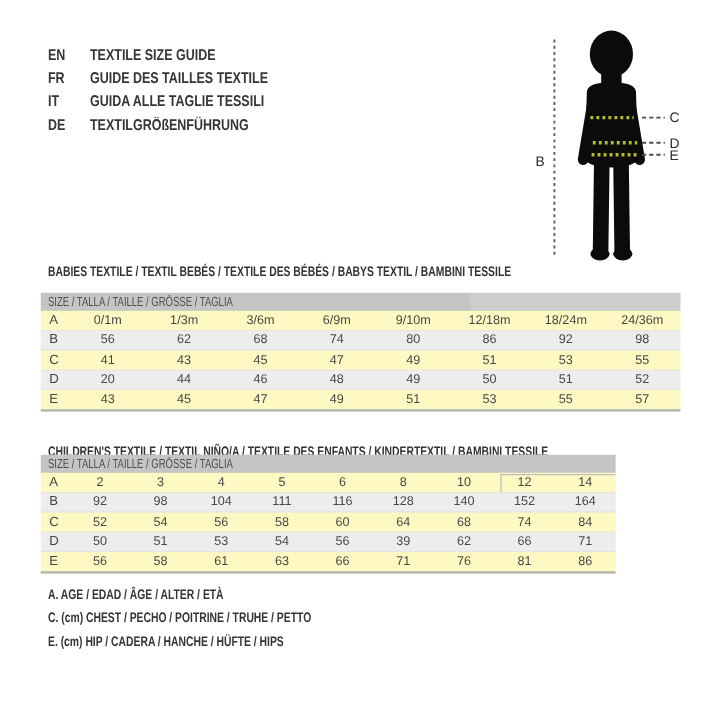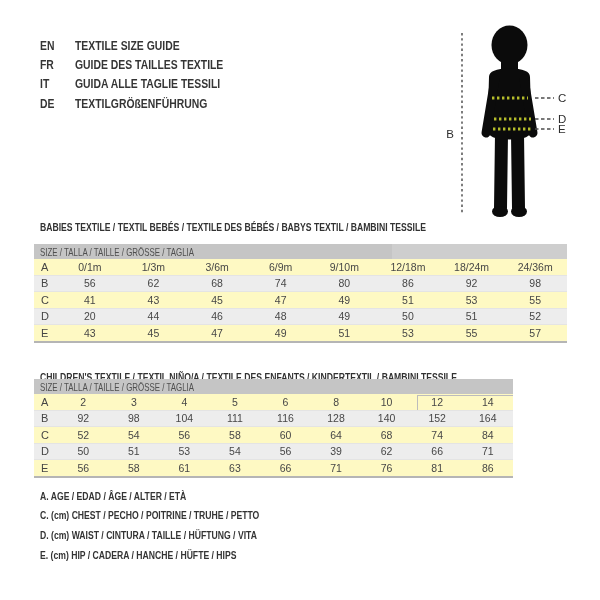--- a/index.html
+++ b/index.html
@@ -234,20 +234,17 @@
   </div>
 
   <div class="legend">
     <div class="legend-row">
         <span class="cond">A. AGE / EDAD / ÂGE / ALTER / ETÀ</span>
       </div>
     <div class="legend-row">
         <span class="cond">C. (cm) CHEST / PECHO / POITRINE / TRUHE / PETTO</span>
       </div>
     <div class="legend-row">
-        <span class="cond">D. (cm) WAIST / CINTURA / TAILLE / HÜFTUNG / VITA</span>
-      </div>
-    <div class="legend-row">
         <span class="cond">E. (cm) HIP / CADERA / HANCHE / HÜFTE / HIPS</span>
       </div>
   </div>
 
 </div>
 
 </body></html>

